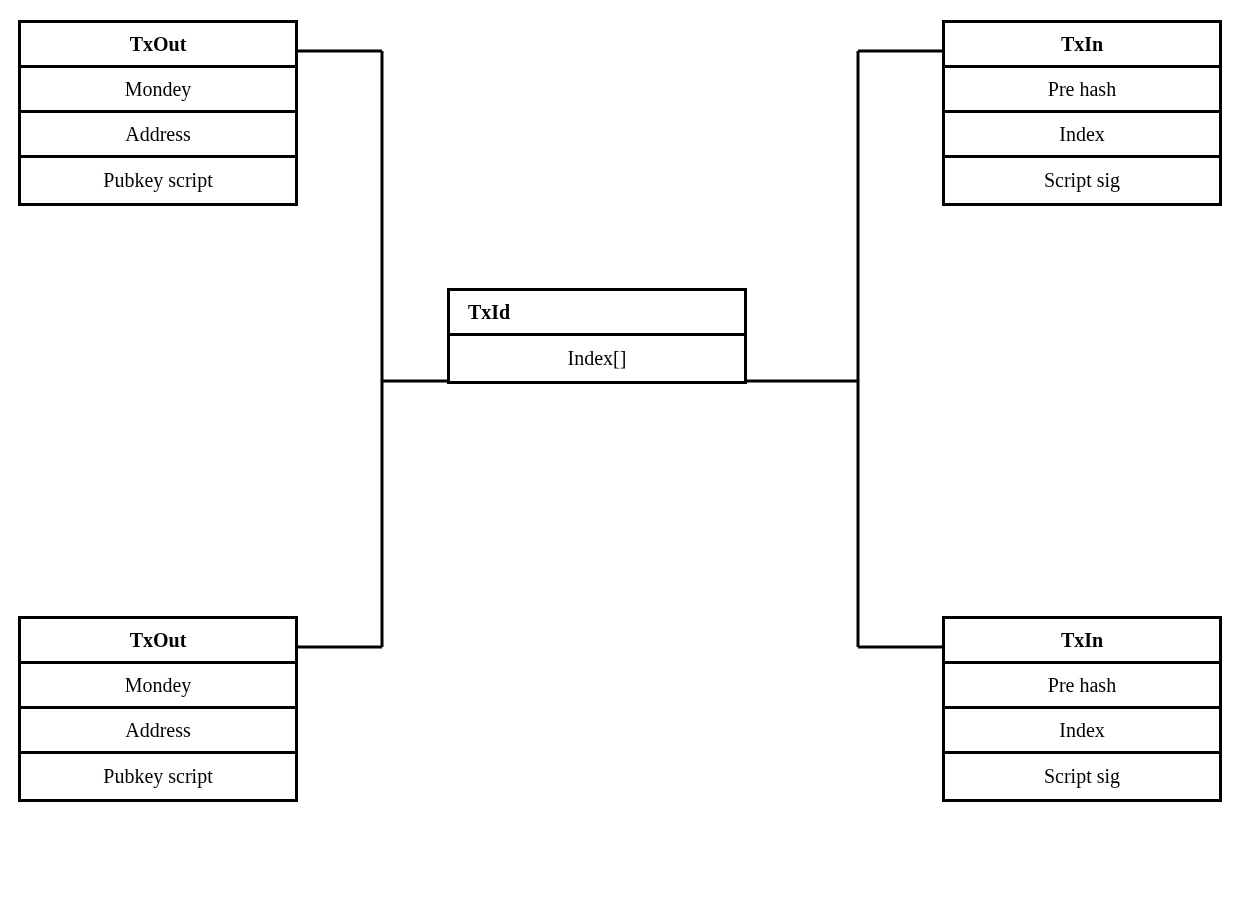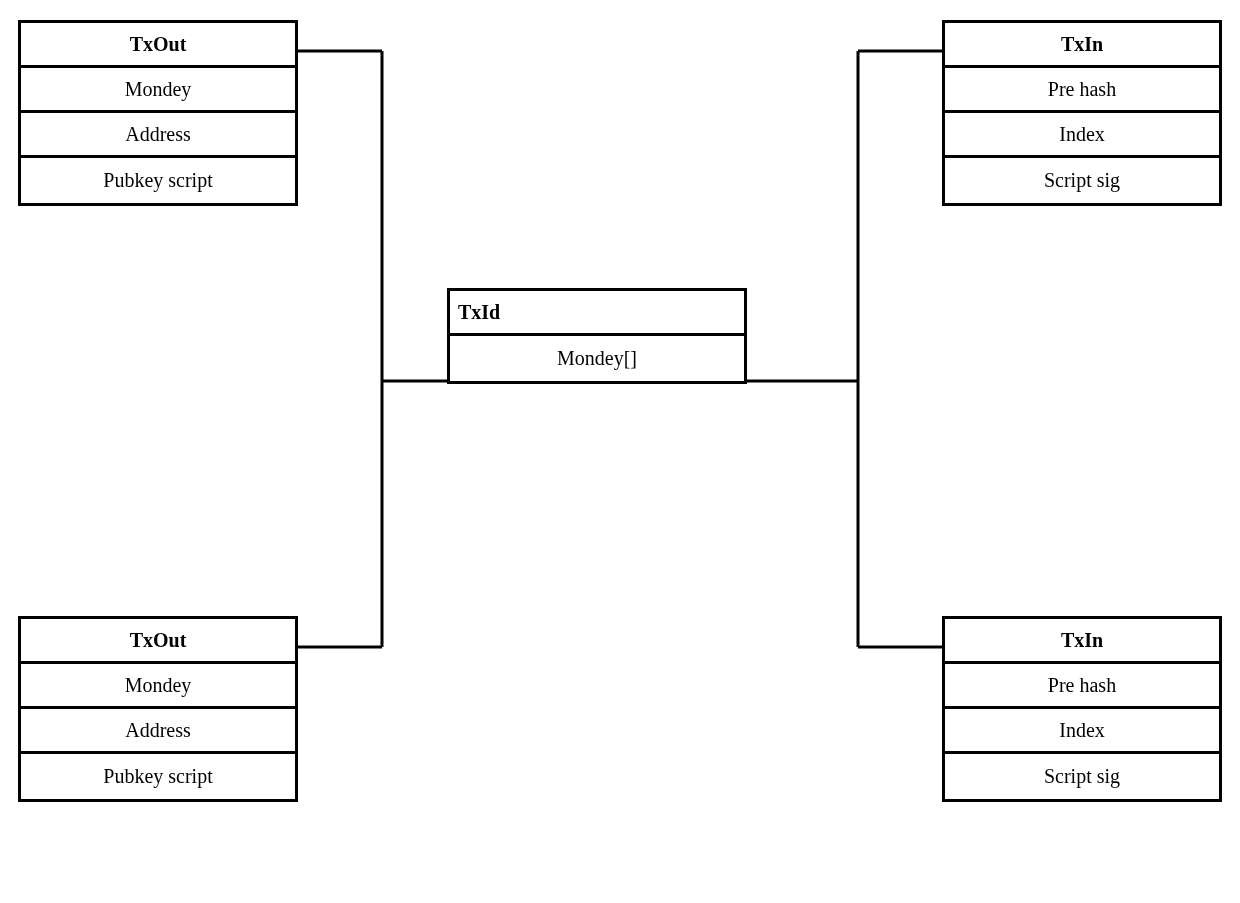--- a/index.html
+++ b/index.html
@@ -21,21 +21,21 @@
   .cell {
     border-bottom: 3px solid #000;
     height: 45px;
     display: flex;
     align-items: center;
     justify-content: center;
     font-size: 20px;
   }
   .cell:last-child { border-bottom: none; }
   .header { font-weight: bold; }
-  .left-header { justify-content: flex-start; padding-left: 8px; }
+  .left-header { justify-content: flex-start; padding-left: 18px; }
   svg.connectors {
     position: absolute;
     top: 0; left: 0;
     width: 1240px; height: 903px;
     pointer-events: none;
   }
   svg.connectors line {
     stroke: #000;
     stroke-width: 3;
   }
@@ -66,21 +66,21 @@
 
 <div class="box" style="left:942px; top:616px; width:280px;">
   <div class="cell header">TxIn</div>
   <div class="cell">Pre hash</div>
   <div class="cell">Index</div>
   <div class="cell">Script sig</div>
 </div>
 
 <div class="box" style="left:447px; top:288px; width:300px;">
   <div class="cell header left-header">TxId</div>
-  <div class="cell">Mondey[]</div>
+  <div class="cell">Index[]</div>
 </div>
 
 <svg class="connectors">
 
   <line x1="298" y1="51" x2="382" y2="51"></line>
 
   <line x1="298" y1="647" x2="382" y2="647"></line>
 
   <line x1="382" y1="51" x2="382" y2="647"></line>
 

